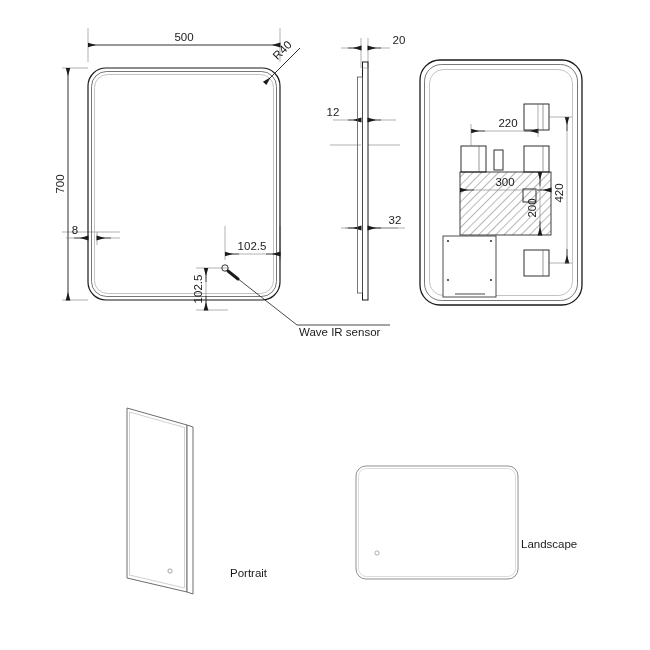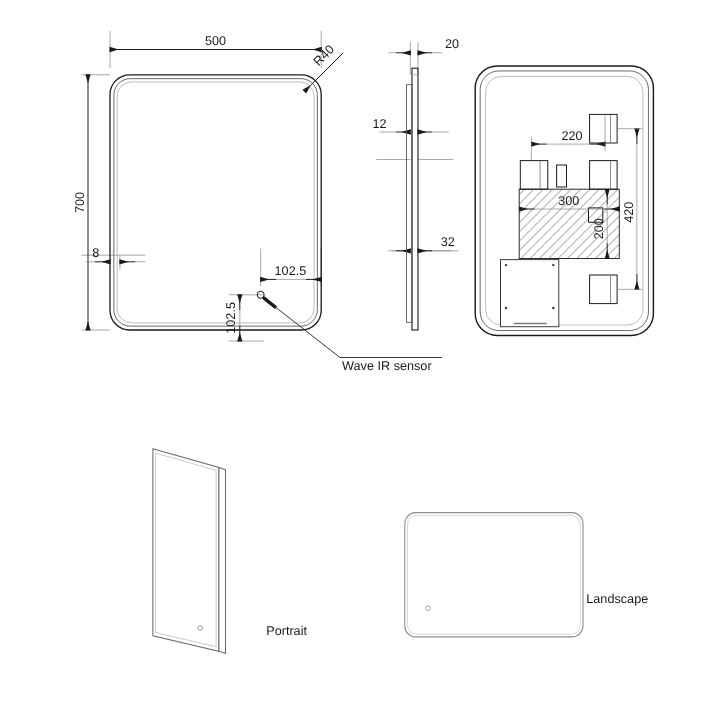--- a/index.html
+++ b/index.html
@@ -12,21 +12,20 @@
     width: 650px;
     height: 650px;
     font-family: "Liberation Sans", sans-serif;
     color: #1a1a1a;
     overflow: hidden;
   }
   #drawing-root {
     position: relative;
     width: 636px;
     height: 650px;
-    margin-left: 12px;
   }
   svg#tech-drawing {
     display: block;
     width: 650px;
     height: 650px;
   }
   .dim-text {
     font-family: "Liberation Sans", sans-serif;
     font-size: 11.5px;
     fill: #1a1a1a;

